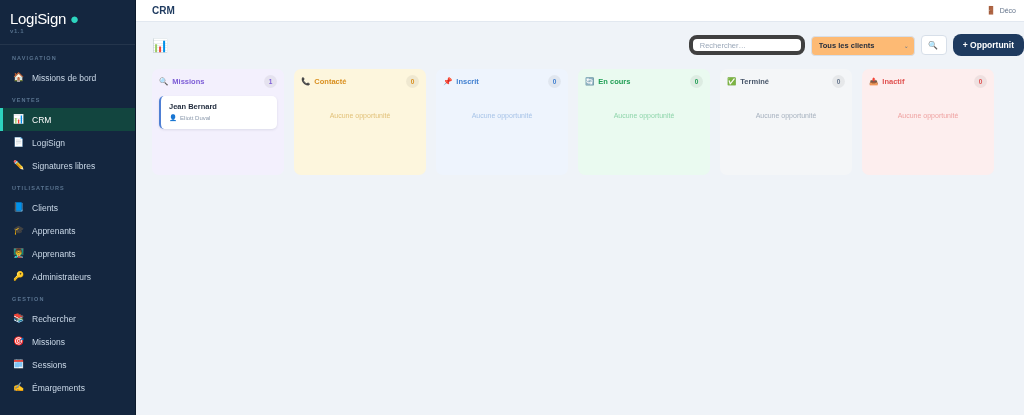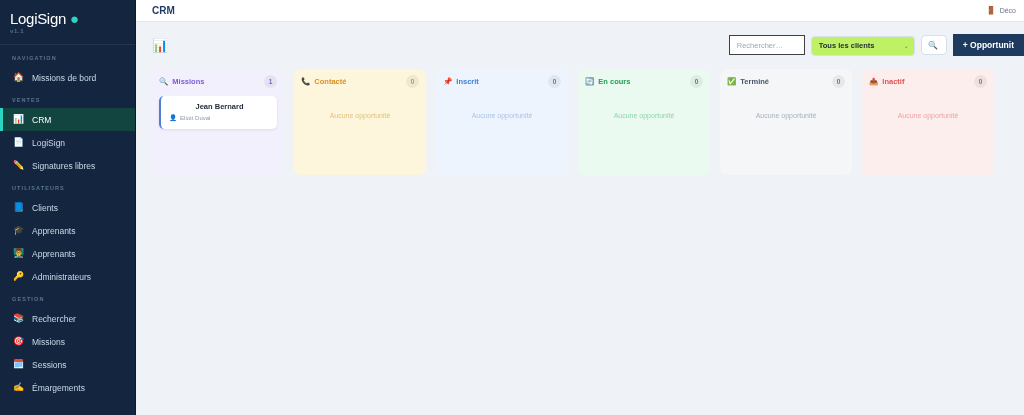--- a/index.html
+++ b/index.html
@@ -67,40 +67,40 @@
 
   .page-head {
     display: flex; align-items: center; justify-content: space-between;
     padding: 0 0 0 16px; margin-bottom: 11px; height: 26px;
   }
   .page-title { display: flex; align-items: center; gap: 7px; font-size: 15px; font-weight: bold; color: #1e293b; letter-spacing: -0.3px; }
   .page-title .ico { font-size: 13px; }
 
   .controls { display: flex; align-items: center; gap: 6px; padding-right: 0; }
   .search-input {
-    width: 76px; height: 20px; border: 1px solid #404040; border-radius: 0;
+    width: 116px; height: 20px; border: 4px solid #404040; border-radius: 8px;
     background: #fff; font-size: 7.5px; color: #334155; padding: 0 7px;
     font-family: "Liberation Sans", sans-serif; outline: none;
   }
   .search-input::placeholder { color: #9aa7b8; }
   .select-wrap { position: relative; }
   .client-select {
     width: 104px; height: 20px; border: 1px solid #d7dfe9; border-radius: 4px;
-    background: #bef264; font-size: 7.5px; color: #1e293b; padding: 0 16px 0 7px;
+    background: #fdba74; font-size: 7.5px; color: #1e293b; padding: 0 16px 0 7px;
     font-family: "Liberation Sans", sans-serif; appearance: none; outline: none;
     font-weight: bold;
   }
   .select-caret { position: absolute; right: 6px; top: 50%; transform: translateY(-50%); font-size: 6px; color: #64748b; pointer-events: none; }
   .icon-btn {
     width: 26px; height: 20px; border: 1px solid #d7dfe9; border-radius: 4px;
     background: #fff; display: flex; align-items: center; justify-content: center;
     font-size: 8px; cursor: pointer;
   }
   .primary-btn {
-    height: 22px; background: #1e3a5f; color: #fff; border: none; border-radius: 0;
+    height: 22px; background: #1e3a5f; color: #fff; border: none; border-radius: 8px;
     font-size: 8.5px; font-weight: bold; padding: 0 10px; cursor: pointer;
     font-family: "Liberation Sans", sans-serif; white-space: nowrap;
   }
 
   
   .board { display: flex; gap: 10px; padding: 0 0 0 16px; align-items: flex-start; }
   .col {
     width: 132px; flex: 0 0 132px; border-radius: 7px; padding: 6px 7px 8px 7px;
     min-height: 106px; display: flex; flex-direction: column;
   }
@@ -112,21 +112,21 @@
     display: flex; align-items: center; justify-content: center;
     font-size: 6.5px; font-weight: bold; padding: 0 4px;
   }
   .col-empty { text-align: center; font-size: 7px; margin-top: 16px; }
 
   .card {
     background: #fff; border-radius: 5px; padding: 6px 7px 7px 8px;
     border-left: 2.5px solid #4f7fd4; box-shadow: 0 1px 2.5px rgba(15,30,60,0.10);
     margin-bottom: 5px; cursor: pointer;
   }
-  .card-name { font-size: 7.5px; font-weight: bold; color: #1e293b; margin-bottom: 3px; text-align: center; }
+  .card-name { font-size: 7.5px; font-weight: bold; color: #1e293b; margin-bottom: 3px; }
   .card-sub { display: flex; align-items: center; gap: 3px; font-size: 6px; color: #8a98ab; }
   .card-sub .ico { font-size: 6.5px; }
 </style>
 </head>
 <body>
 
 <div class="app">
 
   <aside class="sidebar">
     <div class="brand">

